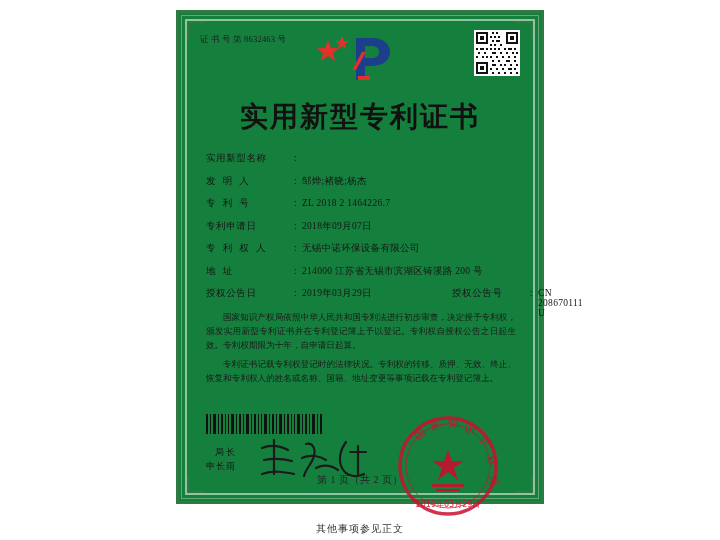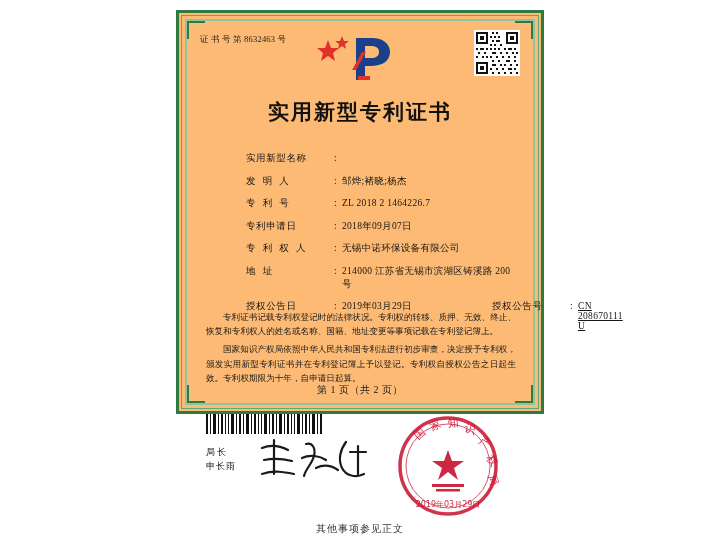--- a/index.html
+++ b/index.html
@@ -18,22 +18,22 @@
     width: 720px;
     height: 540px;
     background: #ffffff;
   }
   
   .cert {
     position: absolute;
     left: 176px;
     top: 10px;
     width: 368px;
-    height: 404px;
-    background: #fdba74;
+    height: 494px;
+    background: #15803d;
     box-sizing: border-box;
   }
   
   .frame-outer {
     position: absolute;
     left: 0; top: 0; right: 0; bottom: 0;
     border: 3px solid #2f7a43;
     box-sizing: border-box;
   }
   .frame-inner {
@@ -89,21 +89,21 @@
   }
   .emblem svg { display: block; }
 
   
   .main-title {
     position: absolute;
     left: 0;
     right: 0;
     top: 88px;
     text-align: center;
-    font-size: 21px;
+    font-size: 28px;
     font-weight: bold;
     letter-spacing: 2px;
     color: #111111;
     font-family: "DejaVu Serif", "Liberation Serif", serif;
   }
 
   
   .fields {
     position: absolute;
     left: 30px;
@@ -115,21 +115,20 @@
     align-items: baseline;
     margin-bottom: 9.5px;
     font-size: 9.5px;
     color: #151515;
   }
   .field-label {
     width: 88px;
     flex: 0 0 88px;
     letter-spacing: 2.4px;
     white-space: nowrap;
-    margin-left: 40px;
   }
   .field-label.wide {
     letter-spacing: 0.6px;
   }
   .field-colon {
     width: 8px;
     flex: 0 0 8px;
   }
   .field-value {
     flex: 1 1 auto;
@@ -139,21 +138,20 @@
     flex: 0 0 150px;
   }
   .field-label2 {
     flex: 0 0 78px;
     letter-spacing: 0.6px;
     white-space: nowrap;
   }
   .field-value2 {
     flex: 1 1 auto;
     letter-spacing: 0.3px;
-    text-decoration: underline;
   }
 
   
   .body-text {
     position: absolute;
     left: 30px;
     right: 28px;
     top: 300px;
     font-size: 8.6px;
     line-height: 1.65;
@@ -177,21 +175,21 @@
 
   
   .sig-block {
     position: absolute;
     left: 30px;
     top: 436px;
     font-size: 9px;
     color: #151515;
     line-height: 1.5;
   }
-  .sig-label { letter-spacing: 2px; }
+  .sig-label { letter-spacing: 2px; margin-left: 9px; }
   .sig-name { letter-spacing: 1px; }
   .handwriting {
     position: absolute;
     left: 78px;
     top: 424px;
     width: 120px;
     height: 54px;
   }
   .handwriting svg { display: block; }
 
@@ -378,22 +376,22 @@
         <span class="field-colon">:</span>
         <span class="field-value">2019年03月29日</span>
         <span class="field-label2">授权公告号</span>
         <span class="field-colon">:</span>
         <span class="field-value2">CN 208670111 U</span>
       </div>
 
     </div>
 
     <div class="body-text">
+      <p>国家知识产权局依照中华人民共和国专利法进行初步审查，决定授予专利权，颁发实用新型专利证书并在专利登记簿上予以登记。专利权自授权公告之日起生效。专利权期限为十年，自申请日起算。</p>
       <p>专利证书记载专利权登记时的法律状况。专利权的转移、质押、无效、终止、恢复和专利权人的姓名或名称、国籍、地址变更等事项记载在专利登记簿上。</p>
-      <p>国家知识产权局依照中华人民共和国专利法进行初步审查，决定授予专利权，颁发实用新型专利证书并在专利登记簿上予以登记。专利权自授权公告之日起生效。专利权期限为十年，自申请日起算。</p>
     </div>
 
     <div class="barcode">
       <svg width="118" height="20" viewBox="0 0 118 20">
         <g fill="#111111">
           <rect x="0" y="0" width="2" height="20"></rect>
             <rect x="4" y="0" width="1" height="20"></rect>
           <rect x="7" y="0" width="3" height="20"></rect>
             <rect x="12" y="0" width="1" height="20"></rect>
           <rect x="15" y="0" width="2" height="20"></rect>

